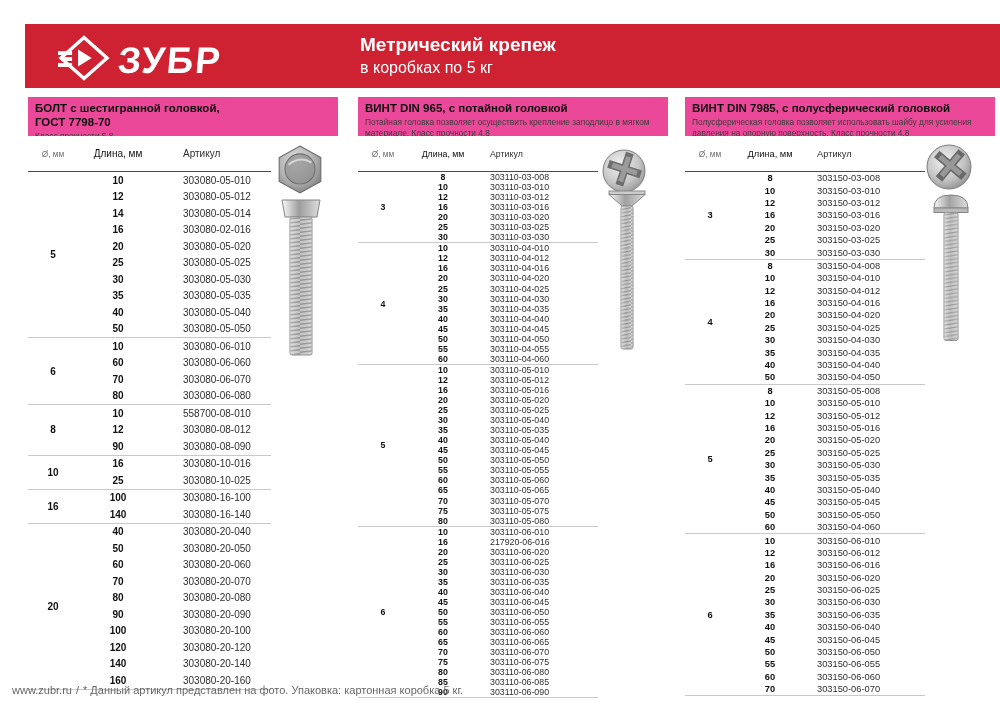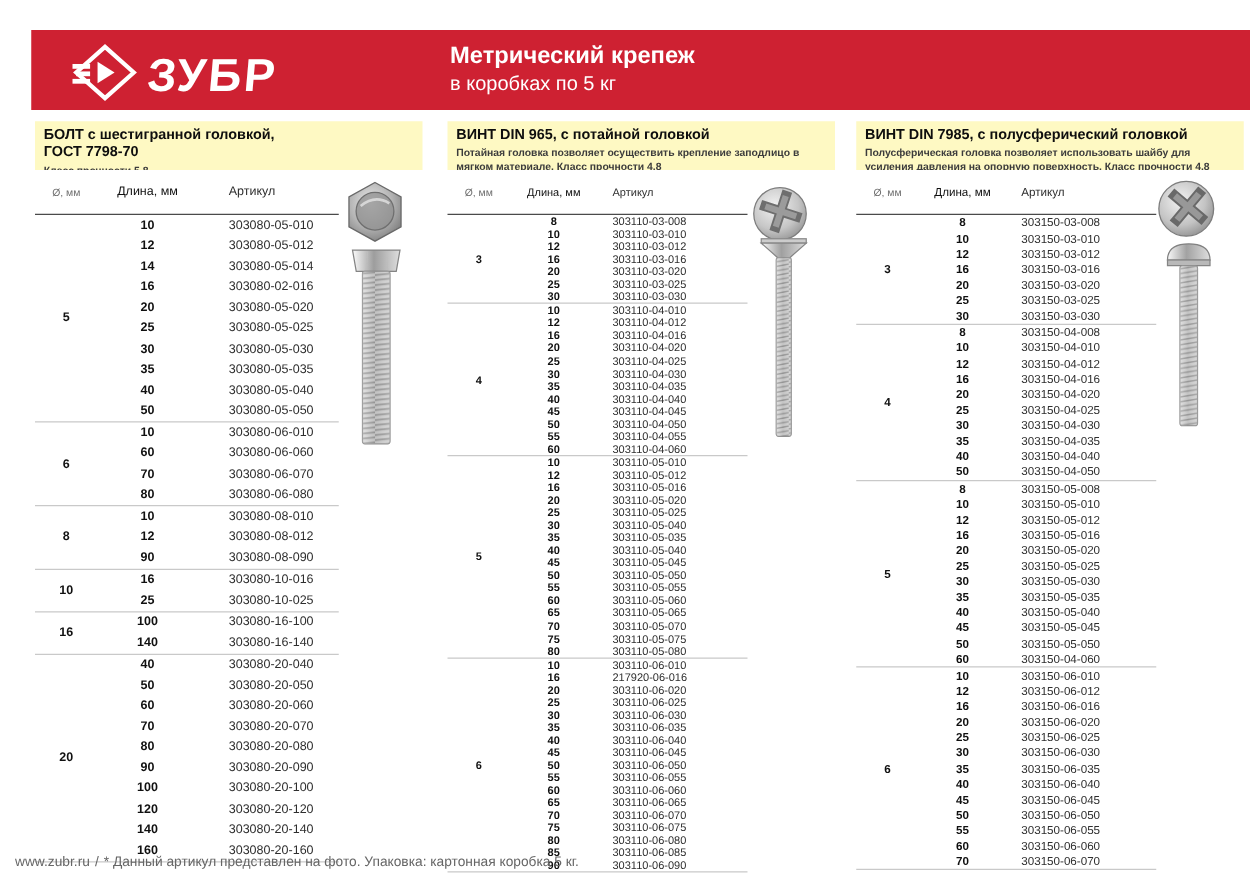--- a/index.html
+++ b/index.html
@@ -16,23 +16,23 @@
     transform:skewX(-5deg); margin-left:8px; line-height:1;
   }
   .band-title { position:absolute; left:335px; top:10px; color:#fff; }
   .band-title h1 { font-size:19px; font-weight:bold; line-height:1.2; }
   .band-title .sub { font-size:16px; font-weight:normal; margin-top:2px; }
 
   
   .section { position:absolute; top:97px; width:310px; height:586px; }
   .s1 { left:28px; } .s2 { left:358px; } .s3 { left:685px; }
 
-  .titlebox { background:#fef9c3; width:100%; height:39px; padding:4px 7px 3px 7px; overflow:hidden; }
+  .titlebox { background:#ec4899; width:100%; height:39px; padding:4px 7px 3px 7px; overflow:hidden; }
   .ttl  { font-weight:bold; font-size:11.5px; line-height:1.22; color:#0e0e0e; }
-  .note { font-size:8.3px; color:#3c3c3c; line-height:1.3; margin-top:2px;font-weight:bold; }
+  .note { font-size:8.3px; color:#3c3c3c; line-height:1.3; margin-top:2px; }
 
   .thead { display:flex; align-items:center; height:36px; border-bottom:1px solid #4a4a4a; }
   .s1 .thead, .s1 .tbody { width:243px; }
   .s2 .thead, .s2 .tbody { width:240px; }
   .s3 .thead, .s3 .tbody { width:240px; }
   .hcell { font-size:8.3px; color:#6e6e6e; }
 
   .gdw  { width:50px; text-align:center; }
   .len  { text-align:center; font-weight:bold; color:#101010; }
   .sku  { color:#2e2e2e; }
@@ -161,21 +161,21 @@
               <div class="len">80</div>
               <div class="sku">303080-06-080</div>
             </div>
           </div>
         </div>
         <div class="group">
           <div class="gd">8</div>
           <div class="rows">
             <div class="row">
               <div class="len">10</div>
-              <div class="sku">303080-08-010</div>
+              <div class="sku">558700-08-010</div>
             </div>
             <div class="row">
               <div class="len">12</div>
               <div class="sku">303080-08-012</div>
             </div>
             <div class="row">
               <div class="len">90</div>
               <div class="sku">303080-08-090</div>
             </div>
           </div>

